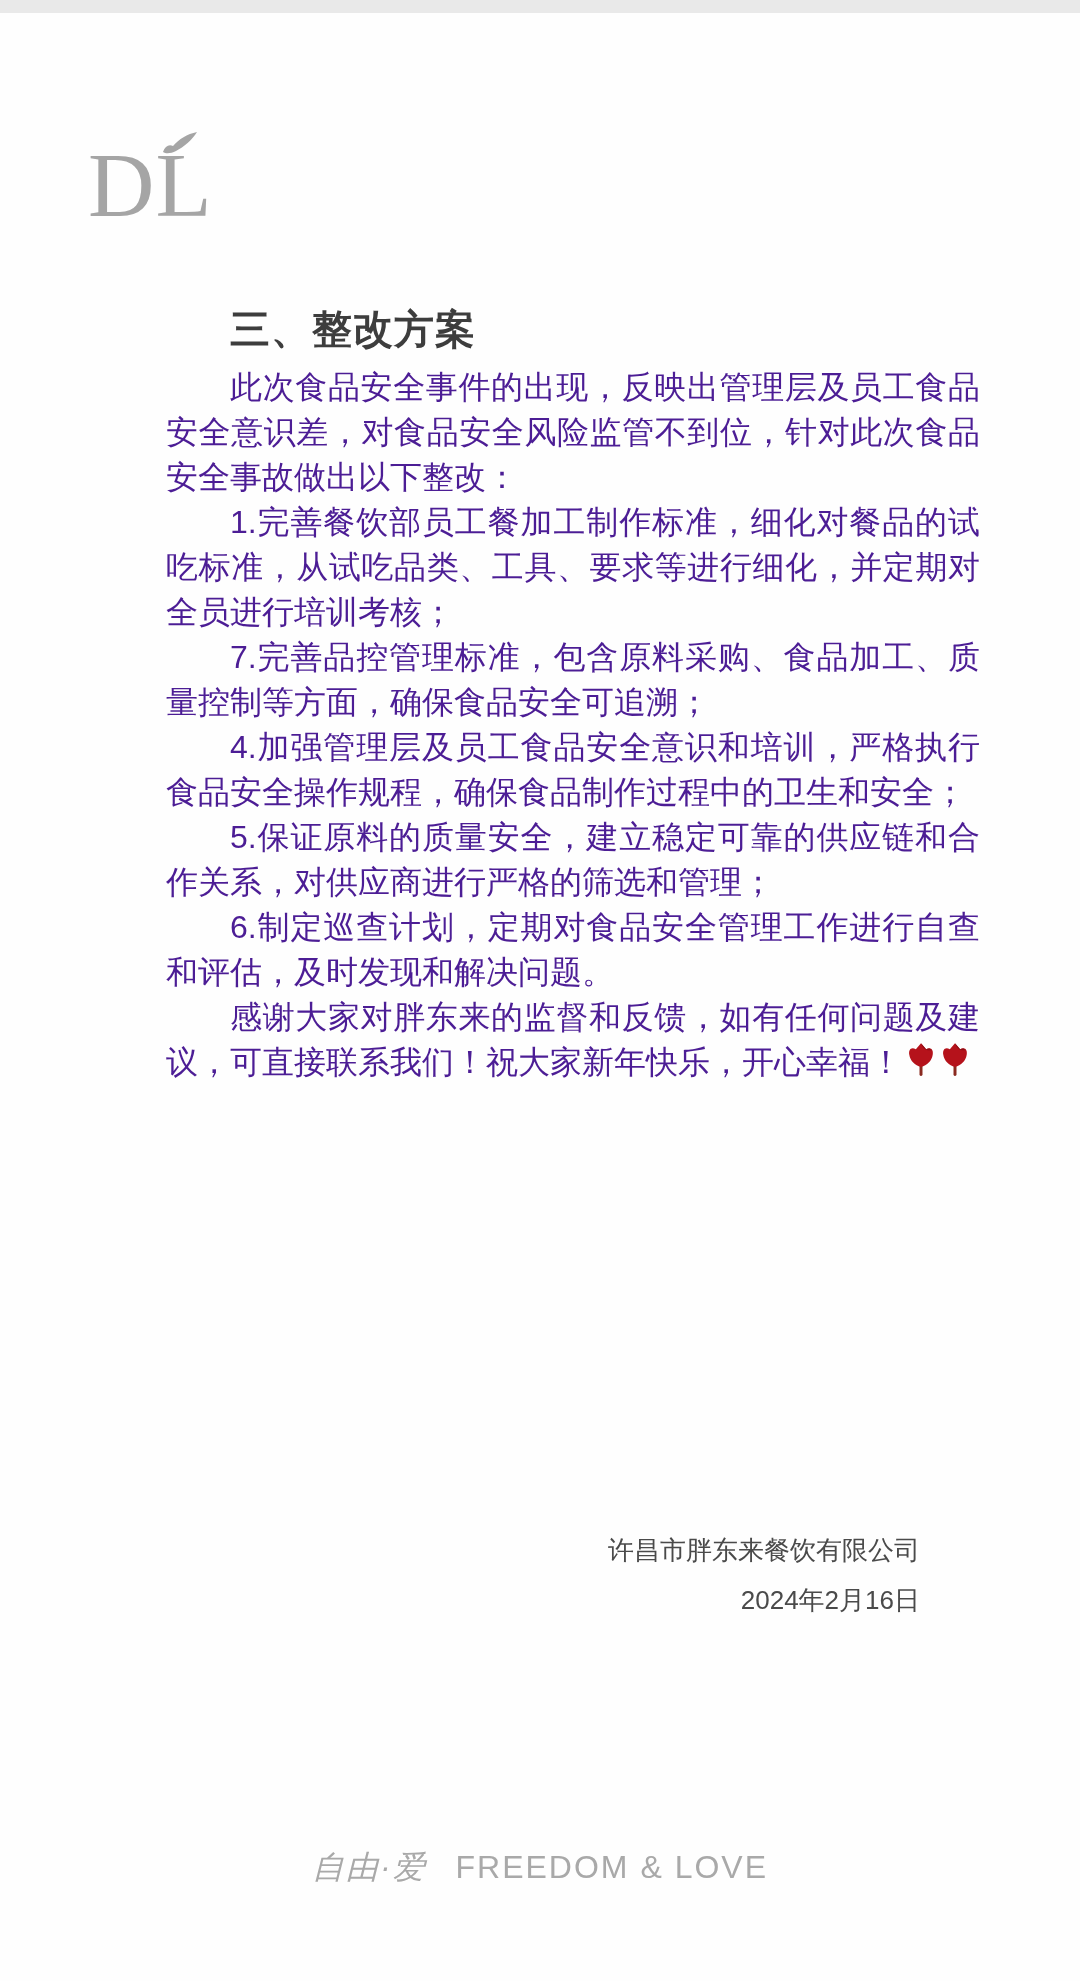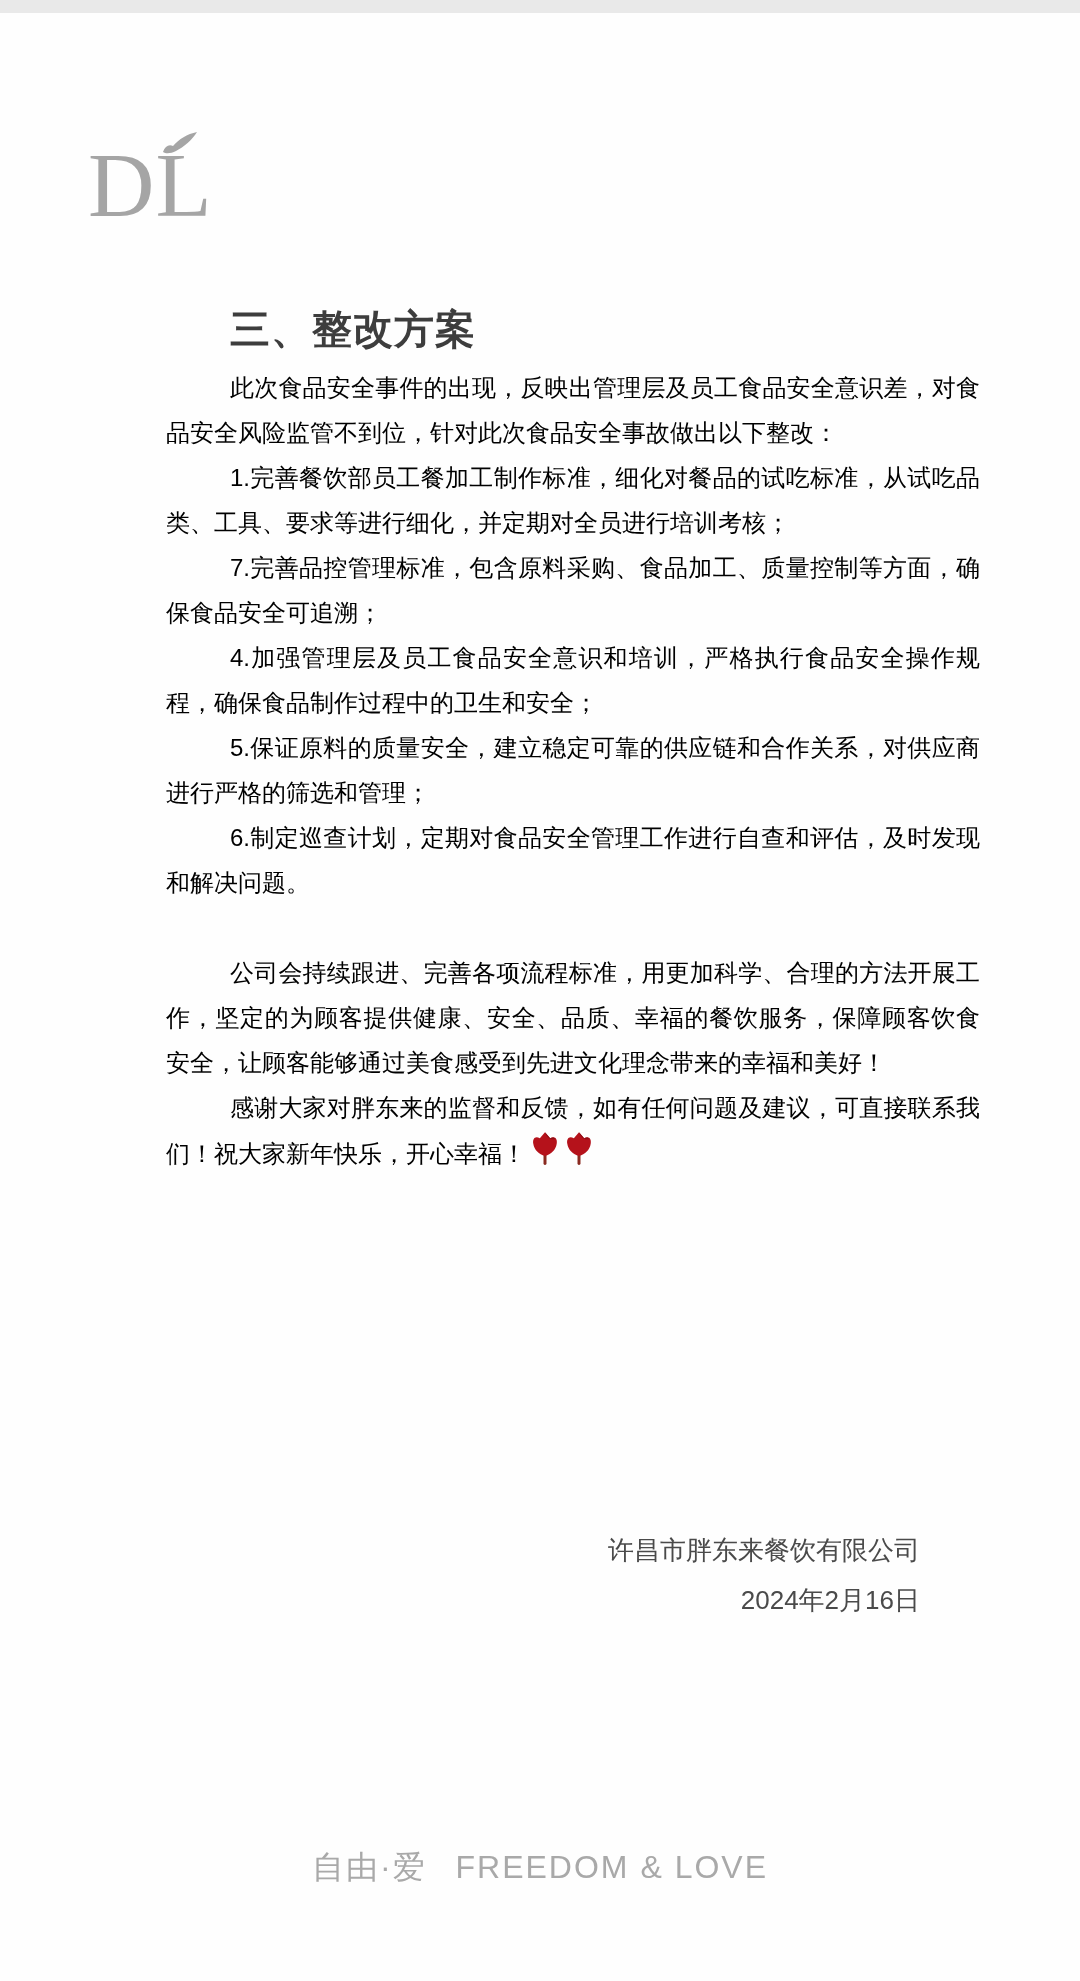--- a/index.html
+++ b/index.html
@@ -49,23 +49,23 @@
     letter-spacing: 1px;
     text-align: right;
   }
 
   
   .body-text {
     position: absolute;
     top: 352px;
     left: 166px;
     width: 814px;
-    font-size: 24px;
+    font-size: 32px;
     line-height: 45px;
-    color: #000000;
+    color: #4c1d95;
     text-align: justify;
     text-align-last: left;
   }
   .body-text p {
     margin: 0;
     text-indent: 64px;
   }
   .body-text p.space-before {
     margin-top: 45px;
   }
@@ -94,20 +94,21 @@
     top: 1834px;
     left: 0;
     width: 100%;
     text-align: center;
     color: #a9a9a9;
     font-size: 32px;
     line-height: 40px;
   }
   .footer .cn {
     letter-spacing: 2px;
+    font-style: italic;
   }
   .footer .en {
     margin-left: 20px;
     letter-spacing: 2px;
   }
 
   
   .bottom-bar {
     position: absolute;
     left: 0;
@@ -131,21 +132,20 @@
 
   <h1 class="title">三、整改方案</h1>
 
   <div class="body-text" id="paragraphs">
       <p>此次食品安全事件的出现，反映出管理层及员工食品安全意识差，对食品安全风险监管不到位，针对此次食品安全事故做出以下整改：</p>
       <p>1.完善餐饮部员工餐加工制作标准，细化对餐品的试吃标准，从试吃品类、工具、要求等进行细化，并定期对全员进行培训考核；</p>
       <p>7.完善品控管理标准，包含原料采购、食品加工、质量控制等方面，确保食品安全可追溯；</p>
       <p>4.加强管理层及员工食品安全意识和培训，严格执行食品安全操作规程，确保食品制作过程中的卫生和安全；</p>
       <p>5.保证原料的质量安全，建立稳定可靠的供应链和合作关系，对供应商进行严格的筛选和管理；</p>
       <p>6.制定巡查计划，定期对食品安全管理工作进行自查和评估，及时发现和解决问题。</p>
-      <p class="space-before">公司会持续跟进、完善各项流程标准，用更加科学、合理的方法开展工作，坚定的为顾客提供健康、安全、品质、幸福的餐饮服务，保障顾客饮食安全，让顾客能够通过美食感受到先进文化理念带来的幸福和美好！</p>
       <p>感谢大家对胖东来的监督和反馈，如有任何问题及建议，可直接联系我们！祝大家新年快乐，开心幸福！<svg class="rose" viewBox="0 0 32 40" xmlns="http://www.w3.org/2000/svg">
     <rect x="14.4" y="24" width="3.2" height="13" rx="1.5" fill="#8a2a20"></rect>
     <path d="M16 2 L21.5 8.5 C26.5 5.5 29.5 9 28.5 14.5 C27.5 21 22.5 26 16 27.5 C9.5 26 4.5 21 3.5 14.5 C2.5 9 5.5 5.5 10.5 8.5 Z" fill="#b5121b"></path>
     <path d="M16 2 L21.5 8.5 C24 7 26 7.5 27.2 9.5 C22 10.5 18 8 16 2 Z" fill="#8f0e15"></path>
   </svg><svg class="rose" viewBox="0 0 32 40" xmlns="http://www.w3.org/2000/svg">
     <rect x="14.4" y="24" width="3.2" height="13" rx="1.5" fill="#8a2a20"></rect>
     <path d="M16 2 L21.5 8.5 C26.5 5.5 29.5 9 28.5 14.5 C27.5 21 22.5 26 16 27.5 C9.5 26 4.5 21 3.5 14.5 C2.5 9 5.5 5.5 10.5 8.5 Z" fill="#b5121b"></path>
     <path d="M16 2 L21.5 8.5 C24 7 26 7.5 27.2 9.5 C22 10.5 18 8 16 2 Z" fill="#8f0e15"></path>
   </svg></p>
     </div>

